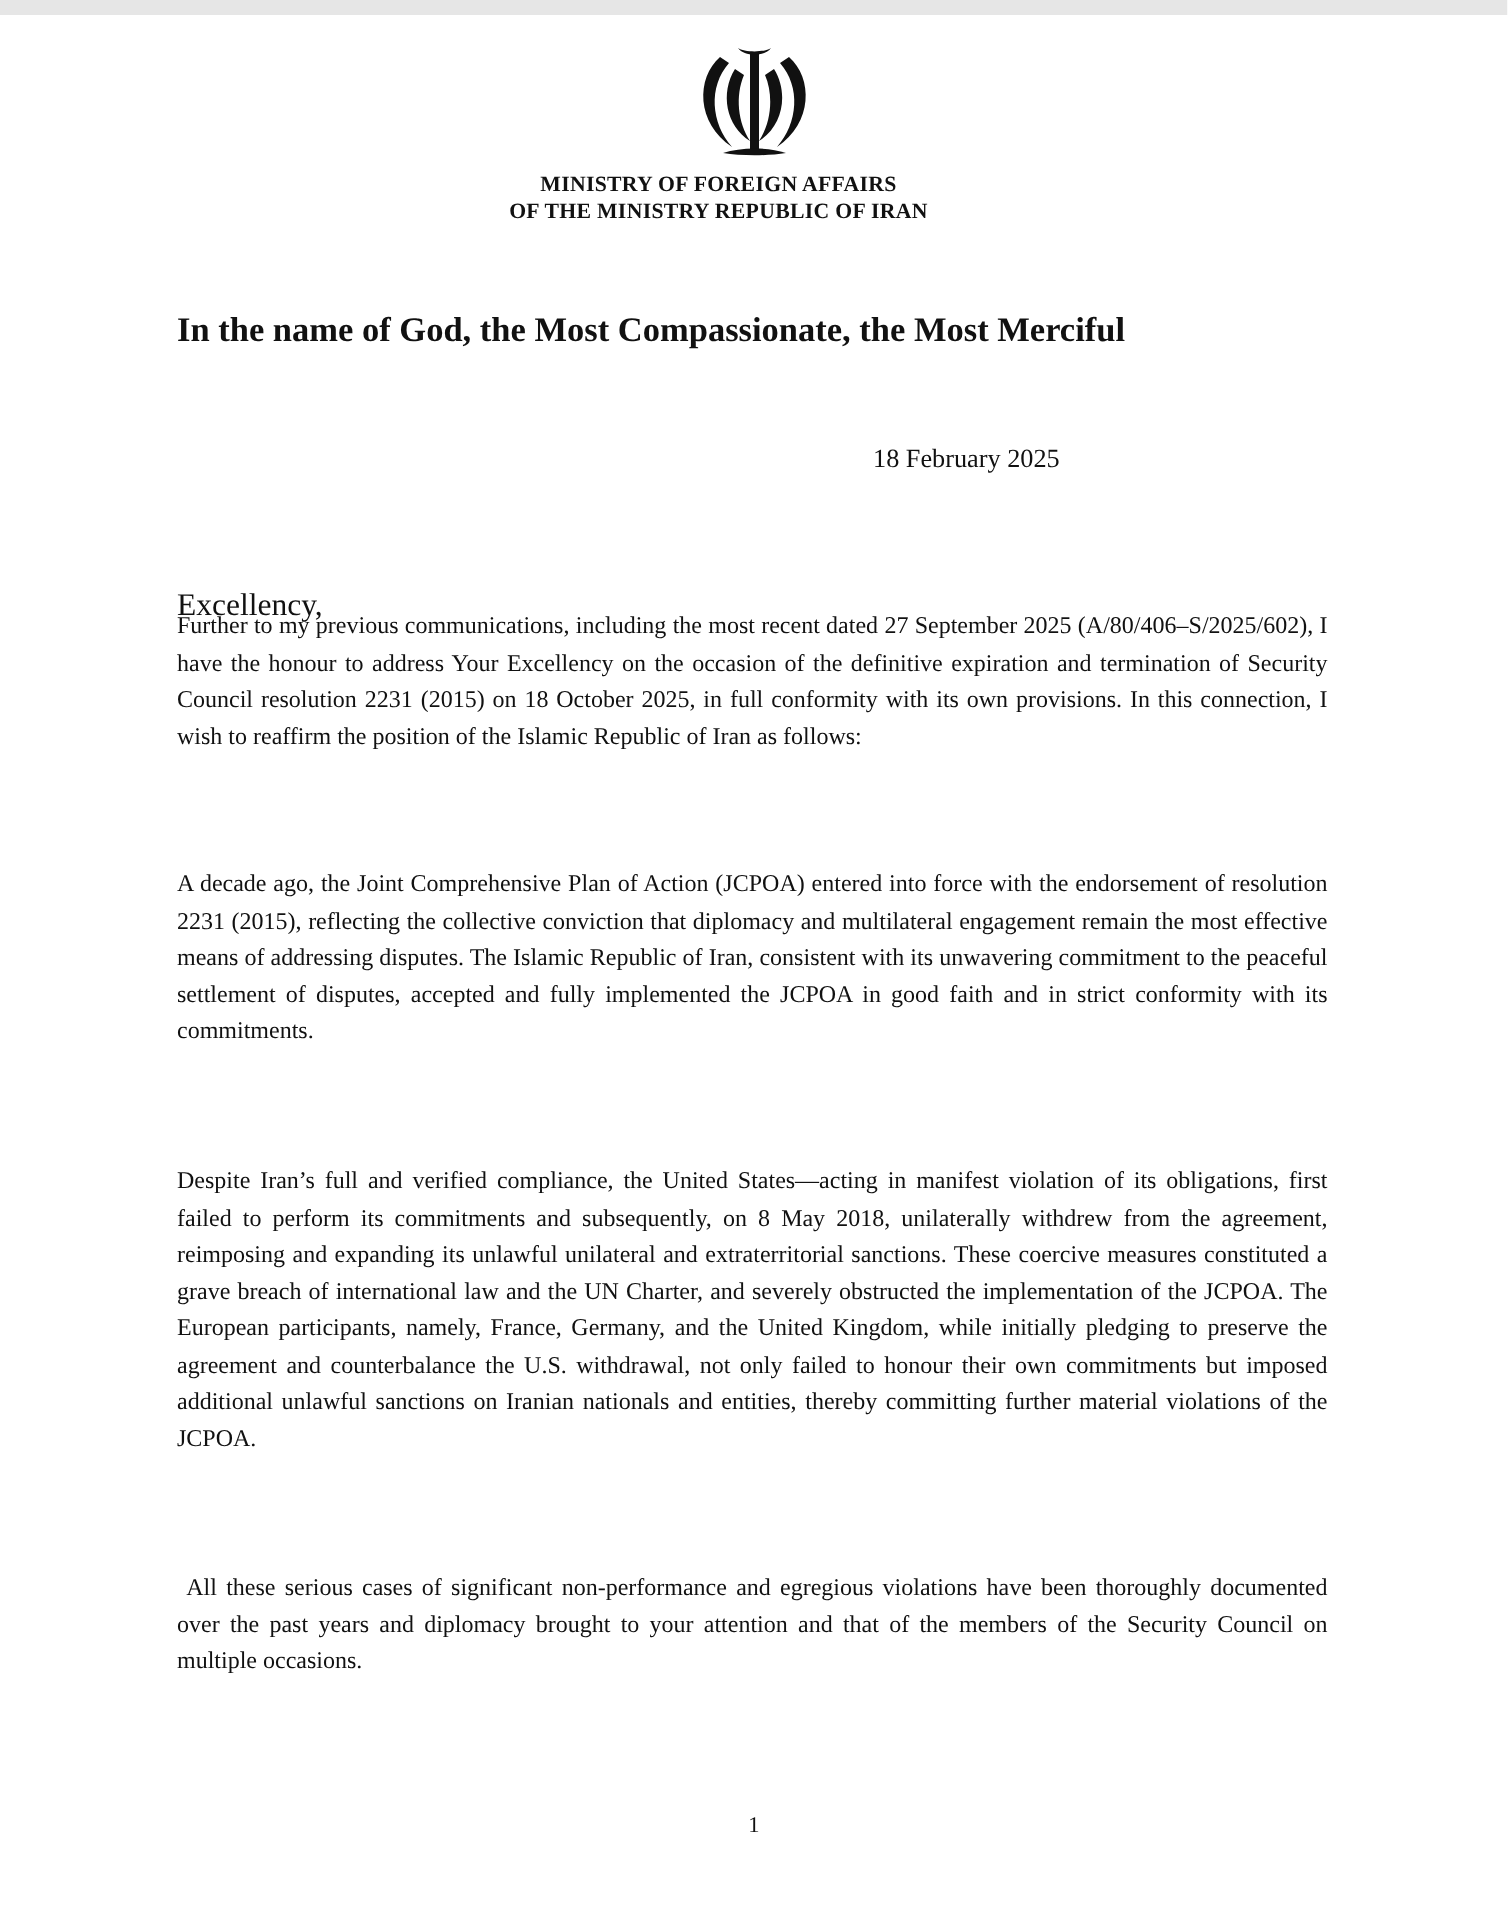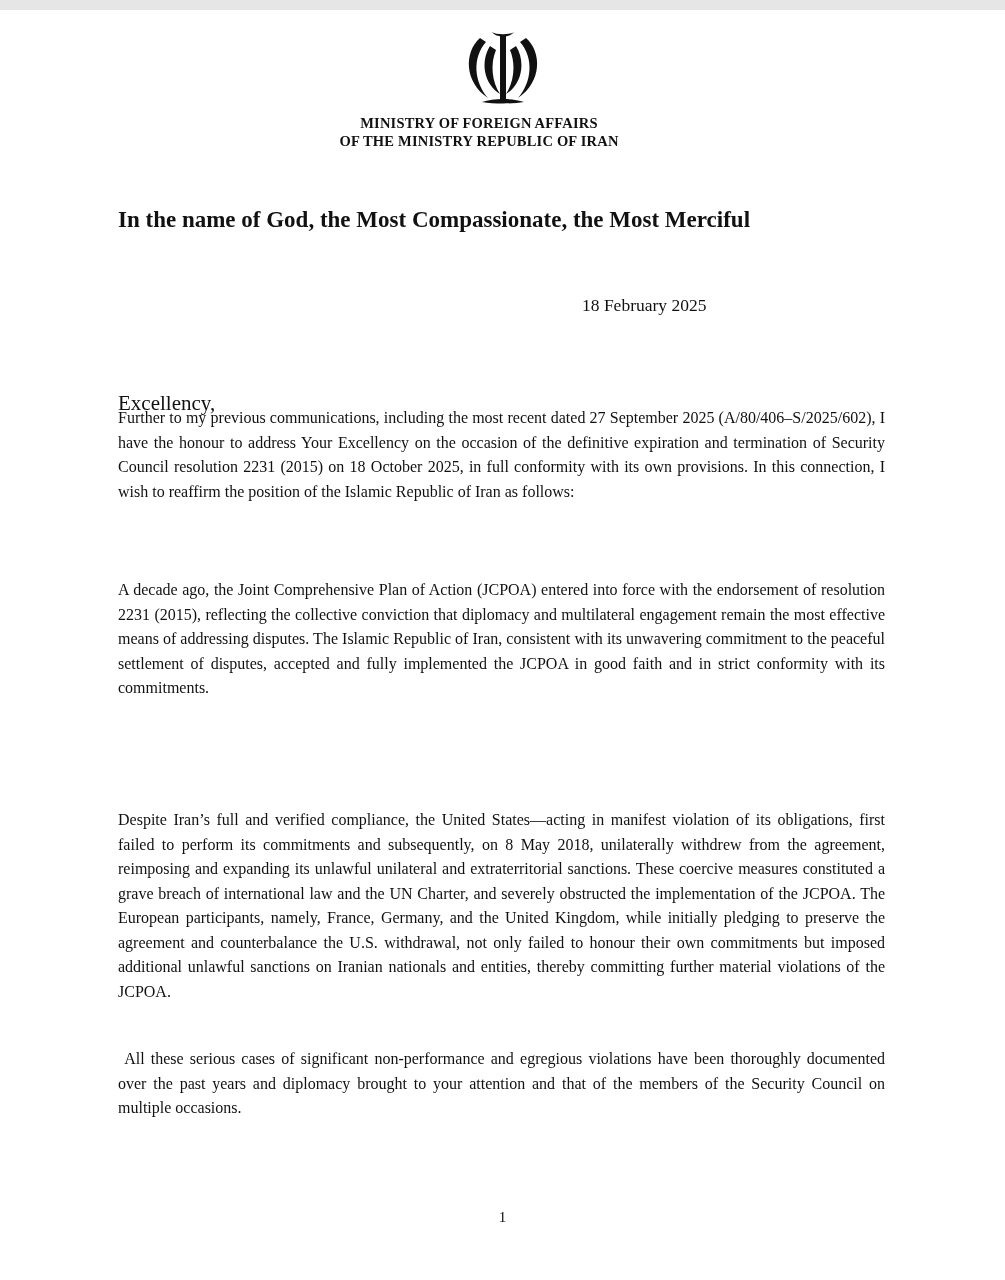--- a/index.html
+++ b/index.html
@@ -7,21 +7,21 @@
          font-family:"Liberation Serif", serif; color:#111; }
   .topbar { position:absolute; left:0; top:0; width:1005px; height:10px; background:#e6e6e6; }
   .page { position:absolute; left:0; top:10px; width:1005px; height:1270px; background:#fff; }
   .emblem { position:absolute; left:458px; top:28px; width:90px; height:84px; }
   .ministry { position:absolute; left:0; width:958px; text-align:center; font-weight:bold; font-size:14.5px; letter-spacing:0.2px; }
   .m1 { top:115px; } .m2 { top:133px; }
   .invocation { position:absolute; left:118px; top:207px; font-weight:bold; font-size:23px; }
   .date { position:absolute; left:582px; top:295px; font-size:17.5px; }
   .salutation { position:absolute; left:118px; top:391px; font-size:21px; }
   .para { position:absolute; left:118px; width:767px; font-size:16px; line-height:24.5px; text-align:justify; }
-  .p1 { top:406px; } .p2 { top:578px; } .p3 { top:776px;margin-top:32px; } .p4 { top:1047px; }
+  .p1 { top:406px; } .p2 { top:578px; } .p3 { top:776px; } .p4 { top:1047px; }
   .pagenum { position:absolute; left:0; width:1005px; top:1209px; text-align:center; font-size:15px; }
 </style>
 </head>
 <body>
 
 <div class="topbar"></div>
 <div class="page"></div>
 
 <svg class="emblem" viewBox="0 0 90 84">
   <g fill="#111">

